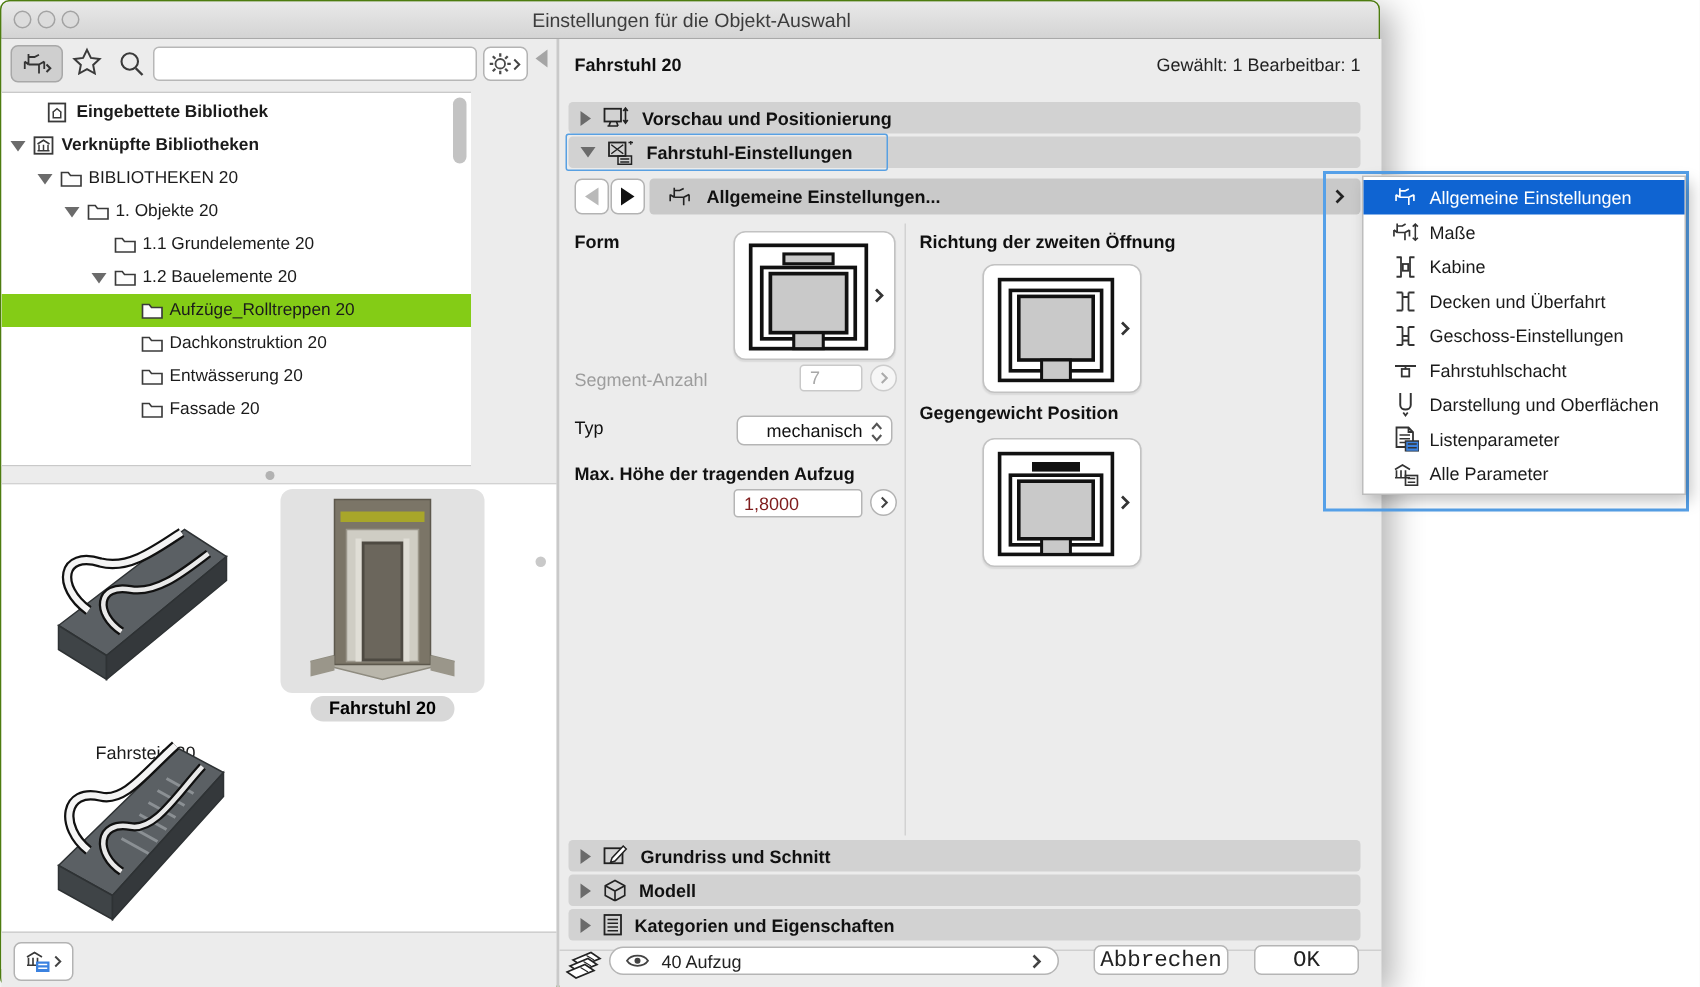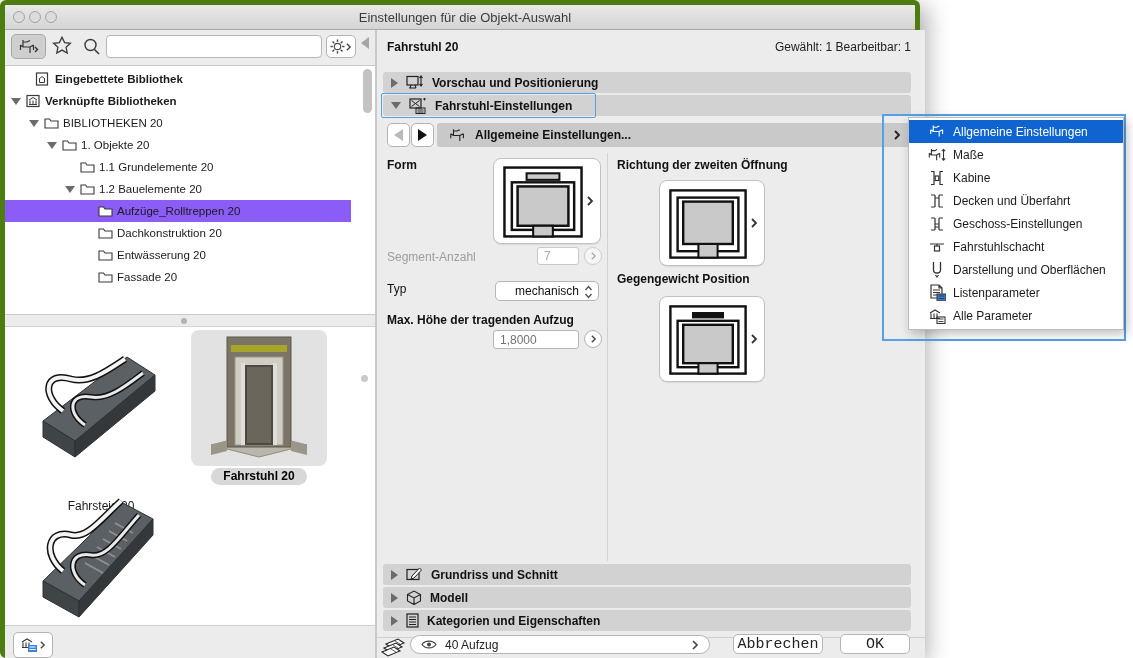--- a/index.html
+++ b/index.html
@@ -2,42 +2,42 @@
 <html><head>
 <meta charset="utf-8">
 <style>
   * { margin:0; padding:0; box-sizing:border-box; }
   html,body { width:1133px; height:658px; background:#fff; overflow:hidden;
               font-family:"Liberation Sans", sans-serif; -webkit-font-smoothing:antialiased; }
   .abs { position:absolute; }
 
   
   #dialog { position:absolute; left:0; top:0; width:920px; height:658px;
-            background:#ececec; border-radius:6px; border:5px solid #4d7c0f;
+            background:#ececec; border-radius:6px; border:1px solid #4d7c0f;
             box-shadow:8px 6px 22px rgba(0,0,0,.30); }
   #titlebar { position:absolute; left:0; top:0; width:100%; height:25px;
               background:linear-gradient(#e9e9e9,#d4d4d4); border-bottom:1px solid #a9a9a9;
               border-radius:6px 6px 0 0; }
   .light { position:absolute; top:6px; width:12px; height:12px; border-radius:50%;
            background:#dcdcdc; border:1px solid #a3a3a3; }
   #title-text { position:absolute; left:0; top:5px; width:920px; text-align:center;
                 font-size:13px; color:#3c3c3c; }
 
   
   #left { position:absolute; left:0; top:25px; width:370px; height:633px; }
   #lp-toolbar { position:absolute; left:0; top:0; width:100%; height:35px; background:#ececec; }
   .tbtn { position:absolute; border:1px solid #b3b3b3; background:#fff; border-radius:5px;
           display:flex; align-items:center; justify-content:center; }
   .tbtn.sel { background:#cfcfcf; border-color:#a8a8a8; }
   #search-box { position:absolute; left:101px; top:5px; width:216px; height:23px; background:#fff;
                 border:1px solid #b7b7b7; border-radius:4px; font-size:12px; padding:0 6px; outline:none; }
-  #tree { position:absolute; left:0; top:35px; width:370px; height:250px; background:#fff;
+  #tree { position:absolute; left:0; top:35px; width:313px; height:250px; background:#fff;
           border-top:1px solid #c9c9c9; border-bottom:1px solid #c9c9c9; overflow:hidden; }
   .trow { position:absolute; left:0; width:346px; height:22px; line-height:22px; font-size:11.5px; color:#1b1b1b; }
-  .trow.selrow { background:#8b5cf6; }
+  .trow.selrow { background:#84cc16; }
   .trow .lbl { position:absolute; top:0; white-space:nowrap; }
   .trow.b .lbl { font-weight:bold; }
   .tri-d { position:absolute; top:8px; width:0; height:0;
            border-left:5px solid transparent; border-right:5px solid transparent; border-top:7px solid #6b6b6b; }
   .ticon { position:absolute; top:4px; }
   #tree-scroll { position:absolute; right:3px; top:3px; width:9px; height:244px; }
   #tree-thumb { position:absolute; right:0; top:0; width:9px; height:44px; background:#c3c3c3; border-radius:5px; }
   #splitter { position:absolute; left:0; top:285px; width:370px; height:12px; background:#ececec;
               border-bottom:1px solid #d2d2d2; }
   #splitter .dot { position:absolute; left:176px; top:3px; width:6px; height:6px; border-radius:50%; background:#b2b2b2; }
@@ -73,21 +73,21 @@
   #tabbar { position:absolute; left:60px; top:93px; width:474px; height:24px; background:#c9c9c9; border-radius:3px;
             display:flex; align-items:center; font-size:12px; font-weight:bold; color:#111; }
   #tabbar .chev-end { position:absolute; right:10px; }
 
   .flabel { position:absolute; font-size:12px; color:#111; white-space:nowrap; }
   .flabel.b { font-weight:bold; }
   .flabel.dis { color:#9d9d9d; }
   .prevbtn { position:absolute; background:#fff; border:1px solid #c2c2c2; border-radius:8px;
              box-shadow:0 1px 1px rgba(0,0,0,.08); }
   .prevbtn .pchev { position:absolute; right:6px; top:50%; transform:translateY(-50%); }
-  .field { position:absolute; background:#fff; border:1px solid #b5b5b5; font-size:12px; color:#737373;
+  .field { position:absolute; background:#fff; border:1px solid #b5b5b5; font-size:12px; color:#7f1d1d;
            display:flex; align-items:center; padding:0 6px; }
   .field.dis { color:#a8a8a8; border-color:#c9c9c9; }
   .roundbtn { position:absolute; width:18px; height:18px; border-radius:50%; background:#fff;
               border:1px solid #b3b3b3; display:flex; align-items:center; justify-content:center; }
   .roundbtn.dis { opacity:.55; }
   #typ-select { position:absolute; left:118px; top:251px; width:104px; height:20px; background:#fff;
                 border:1px solid #b5b5b5; border-radius:5px; font-size:12px; color:#111;
                 display:flex; align-items:center; justify-content:center; }
   #typ-select .steppers { position:absolute; right:5px; top:3px; }
   #col-divider { position:absolute; left:230px; top:123px; width:1px; height:408px; background:#d2d2d2; }

